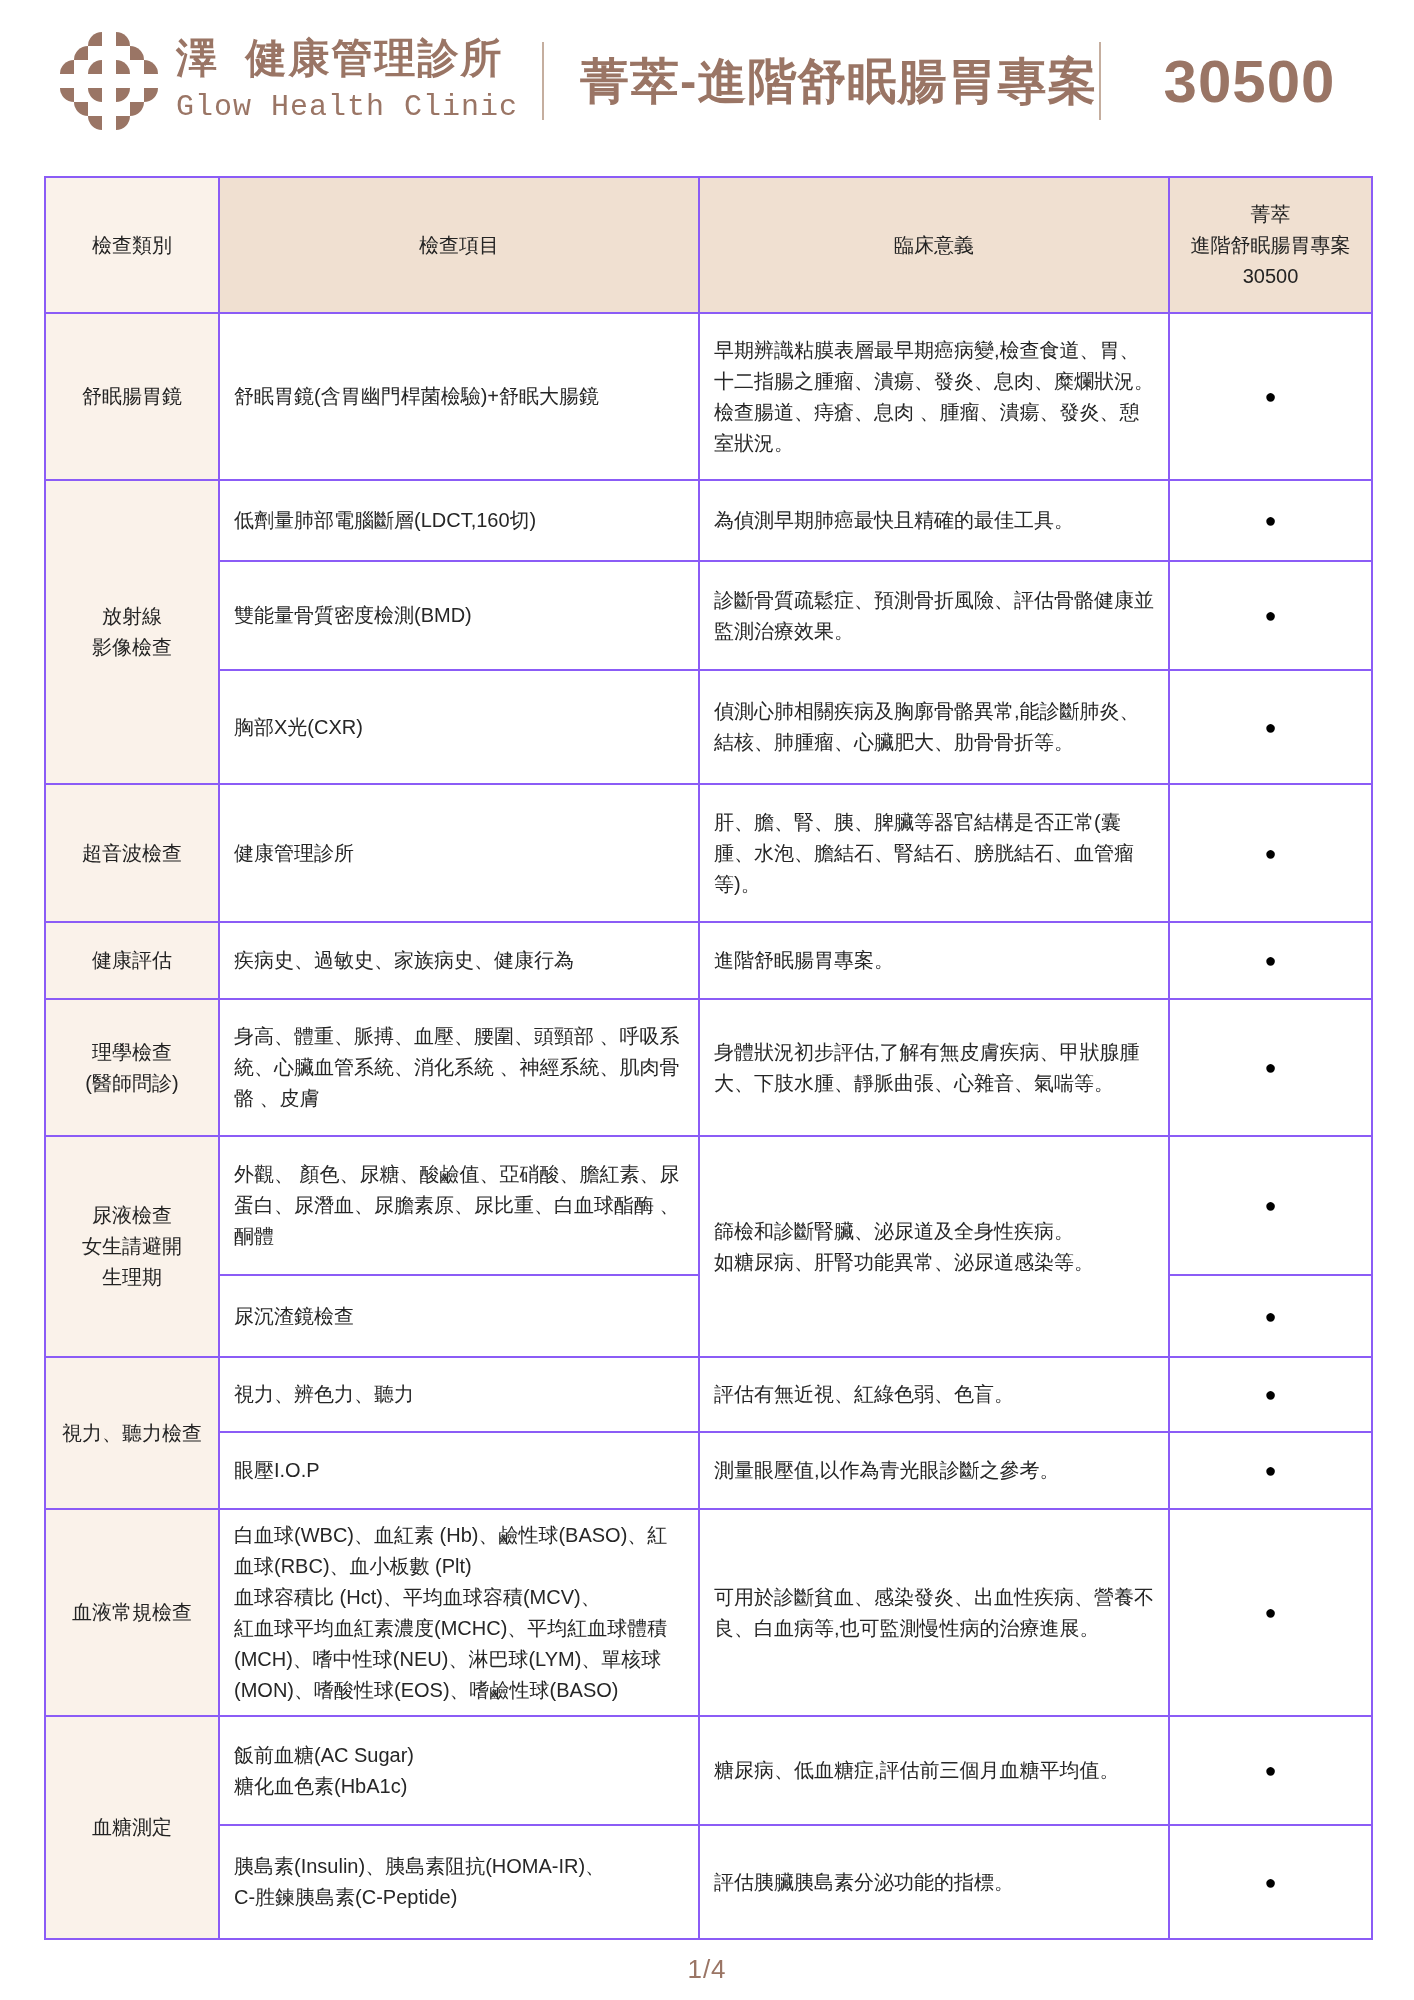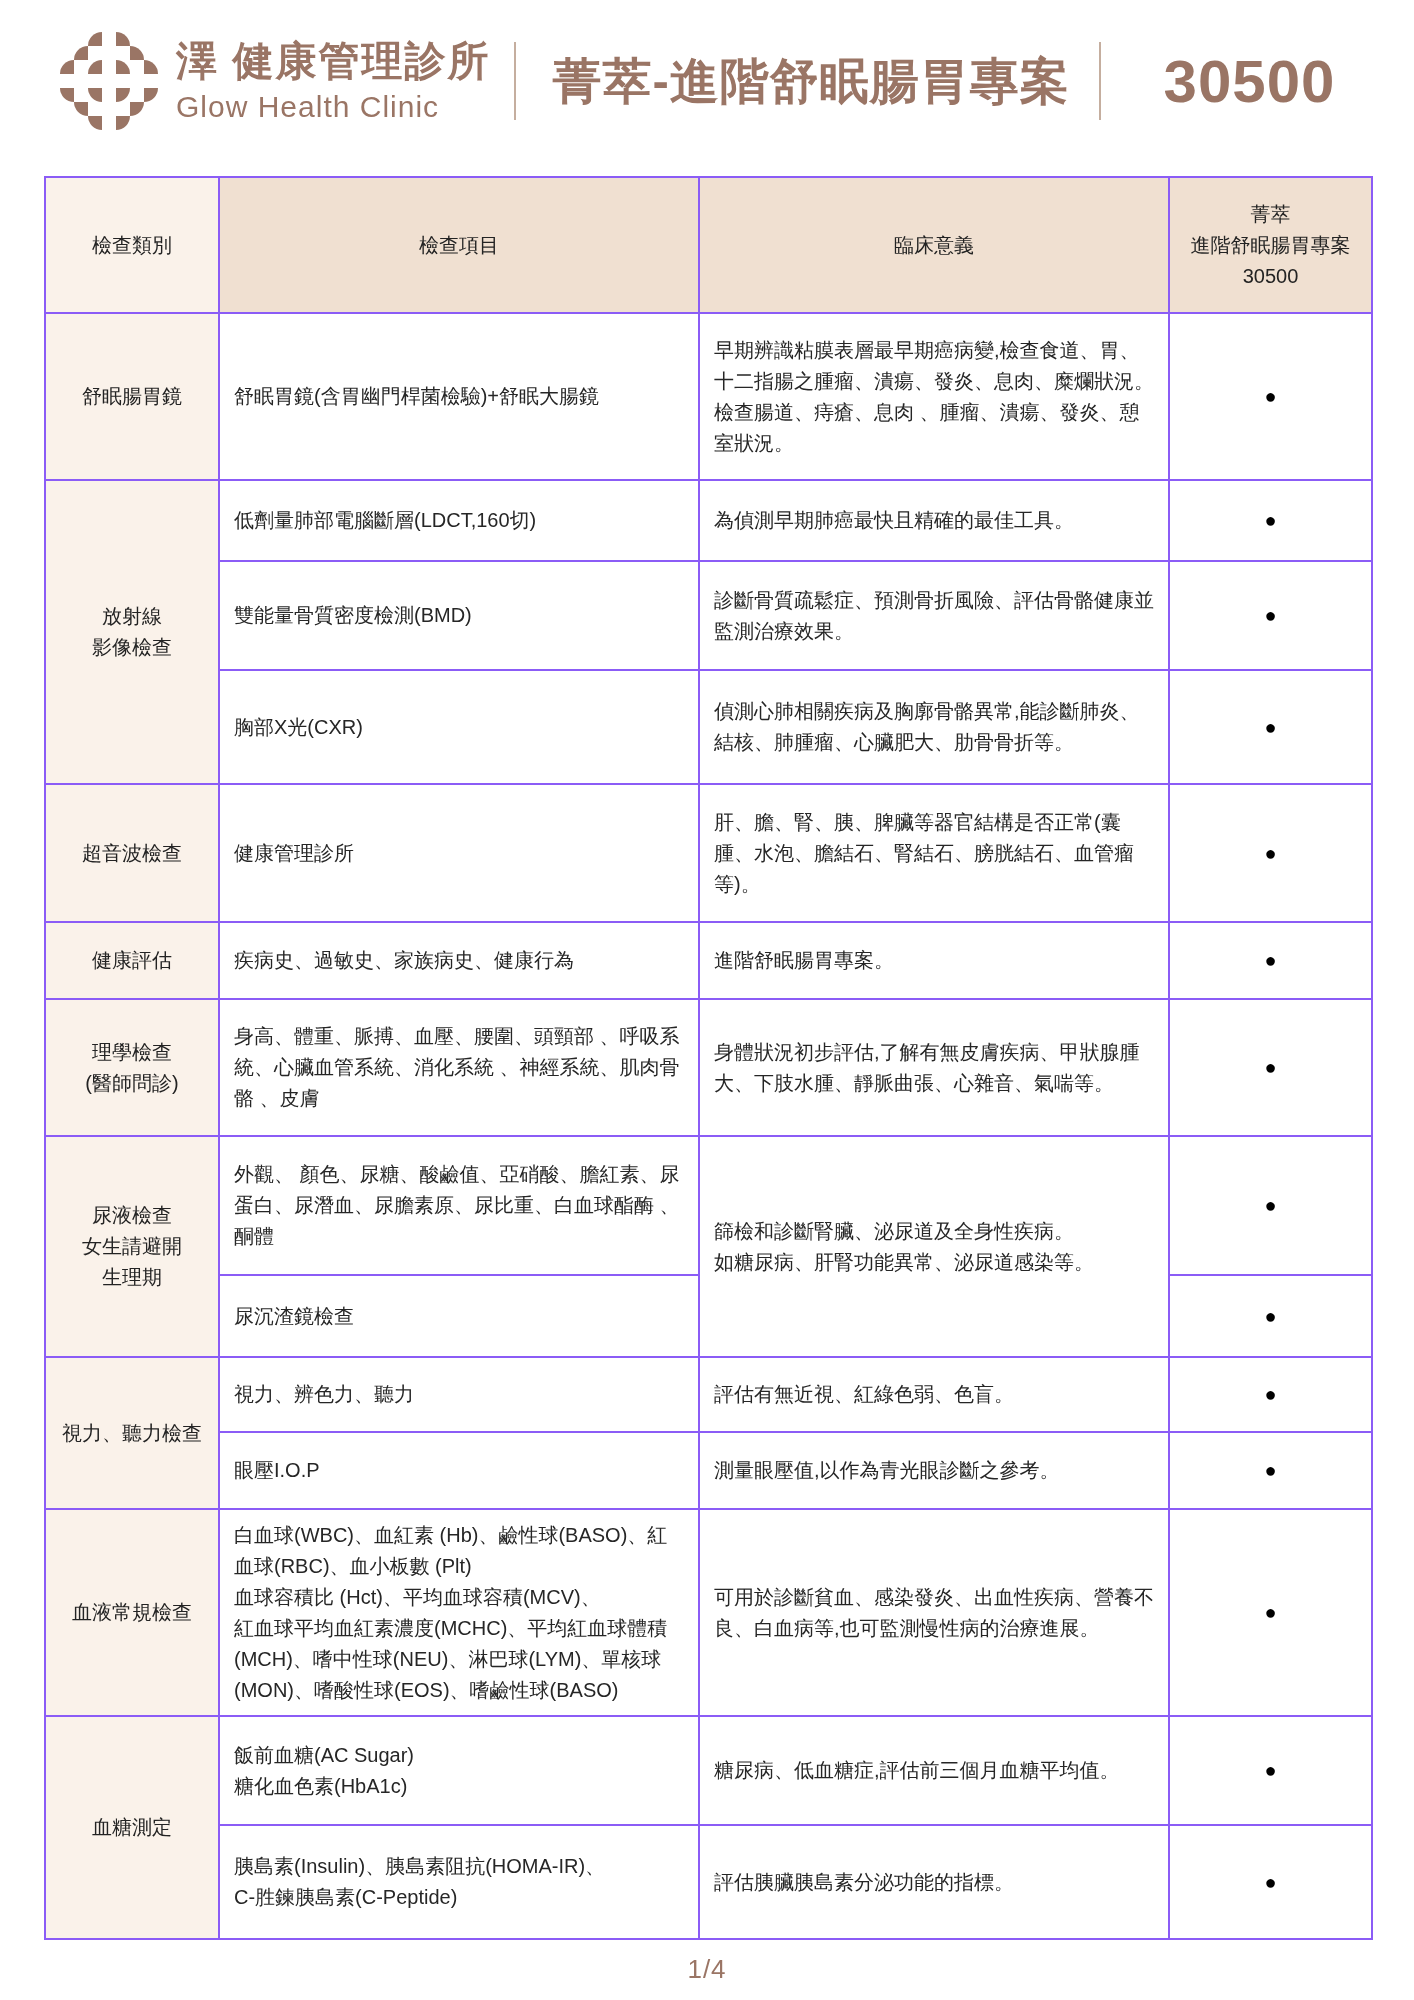--- a/index.html
+++ b/index.html
@@ -11,21 +11,21 @@
   }
   .page{width:1414px;height:2000px;position:relative;}
 
   
   .topbar{
     display:flex;align-items:center;
     padding:30px 52px 0 58px;height:102px;
   }
   .brand{display:flex;align-items:center;gap:16px;flex:0 0 auto;}
   .logo{width:102px;height:98px;flex:0 0 auto;}
-  .brand-text{display:flex;flex-direction:column;justify-content:center;}
+  .brand-text{display:flex;flex-direction:column;justify-content:center;font-family:Liberation Mono, monospace;}
   .brand-zh{font-size:41px;font-weight:600;color:#9a7565;letter-spacing:2px;line-height:1.2;white-space:nowrap;}
   .brand-en{font-size:30px;font-weight:400;color:#9a7565;letter-spacing:1px;line-height:1.2;margin-top:2px;white-space:nowrap;}
   .vdiv{width:2px;height:78px;background:#c5ae9f;flex:0 0 auto;}
   .vdiv.left{margin-left:24px;margin-right:36px;}
   .vdiv.right{margin-left:34px;margin-right:36px;}
   .plan{flex:1 1 auto;display:flex;flex-direction:row;align-items:flex-start;min-width:0;}
   .plan-title{font-size:49px;font-weight:800;color:#9a7565;line-height:1.15;letter-spacing:1px;white-space:nowrap;}
   .plan-sub{font-size:24px;font-weight:500;color:#9a7565;margin-top:8px;letter-spacing:1px;white-space:nowrap;}
   .price{
     flex:0 0 auto;min-width:225px;text-align:center;

